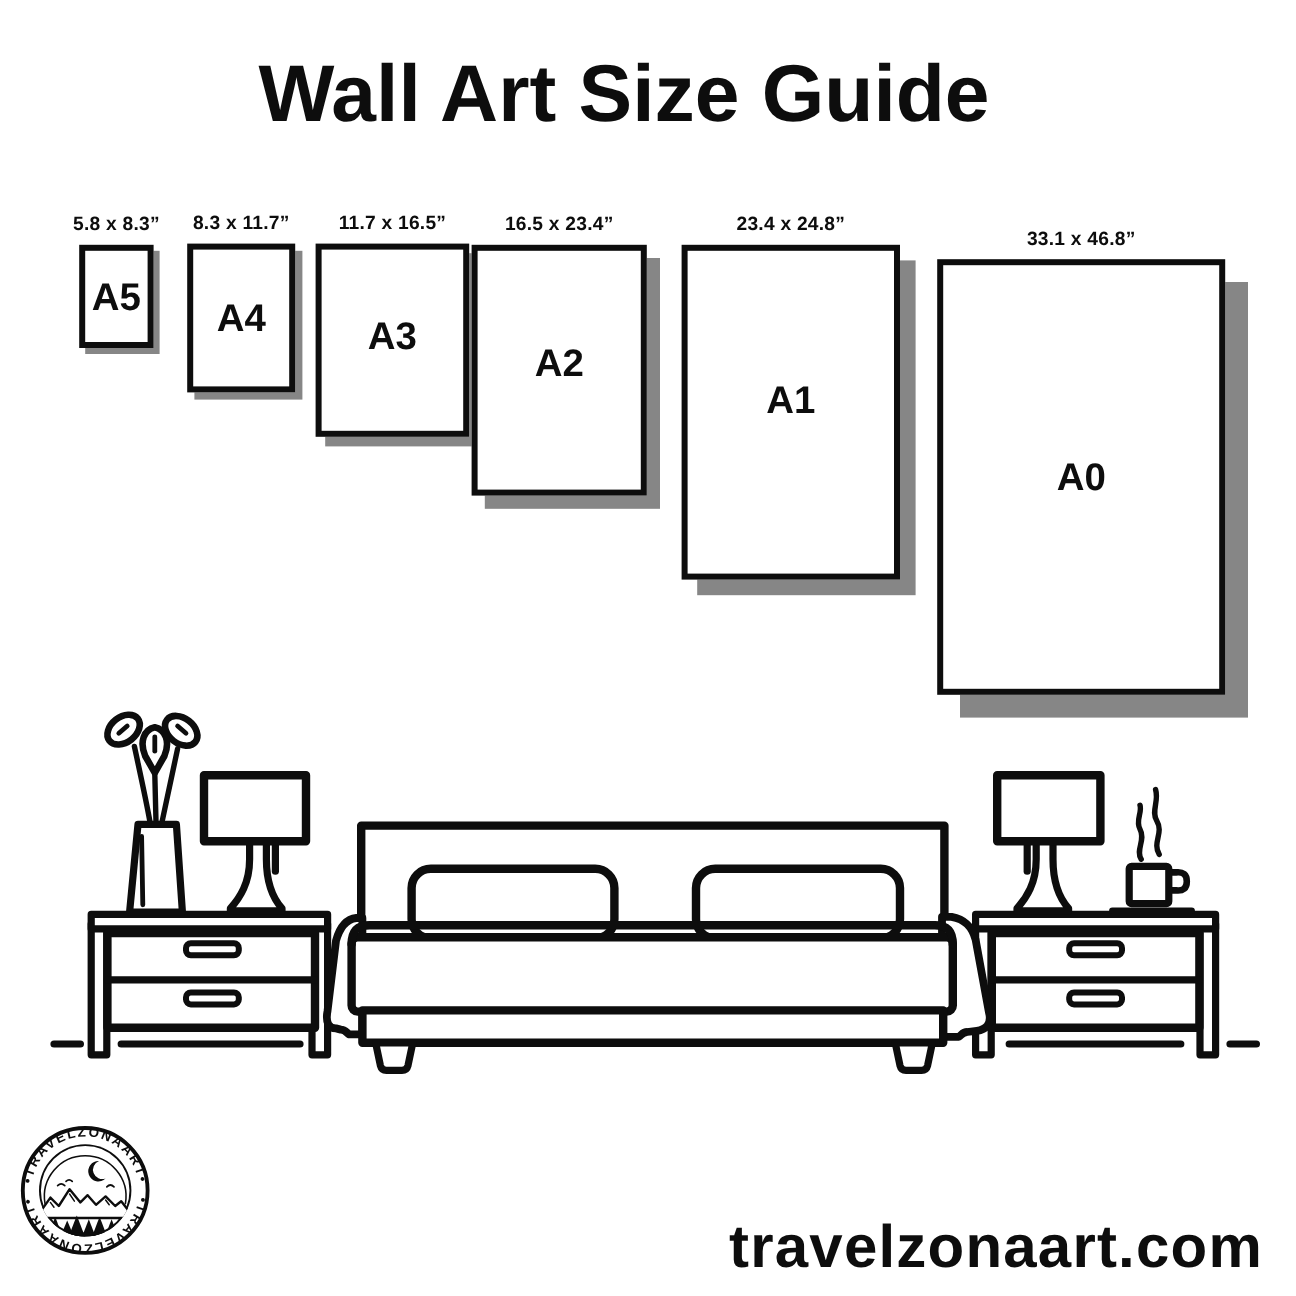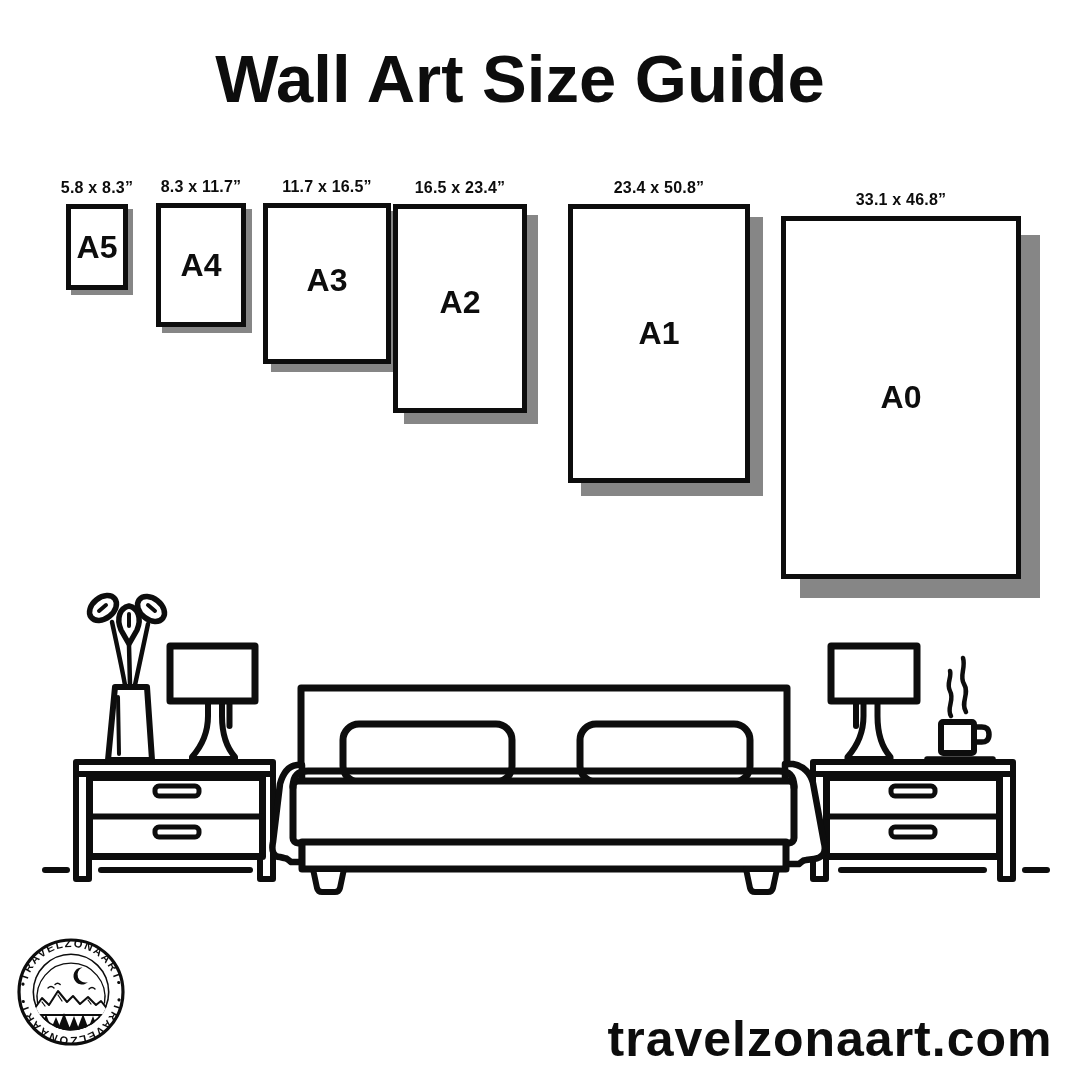--- a/index.html
+++ b/index.html
@@ -38,28 +38,28 @@
     <div class="frame">
         <span class="aname">A4</span>
       </div>
   </div>
   <div class="frame-group" style="left:263px;top:203px;width:128px;height:161px;--sh:8px">
     <div class="dims">11.7 x 16.5”</div>
     <div class="frame">
         <span class="aname" style="transform:translateY(-3px)">A3</span>
       </div>
   </div>
-  <div class="frame-group" style="left:393px;top:204px;width:134px;height:209px;--sh:11px">
+  <div class="frame-group" style="left:393px;top:204px;width:146px;height:209px;--sh:11px">
     <div class="dims">16.5 x 23.4”</div>
     <div class="frame">
         <span class="aname" style="transform:translateY(-6px)">A2</span>
       </div>
   </div>
   <div class="frame-group" style="left:568px;top:204px;width:182px;height:279px;--sh:13px">
-    <div class="dims">23.4 x 50.8”</div>
+    <div class="dims">23.4 x 24.8”</div>
     <div class="frame">
         <span class="aname" style="transform:translateY(-10px)">A1</span>
       </div>
   </div>
   <div class="frame-group" style="left:781px;top:216px;width:240px;height:363px;--sh:19px">
     <div class="dims">33.1 x 46.8”</div>
     <div class="frame">
         <span class="aname">A0</span>
       </div>
   </div>

